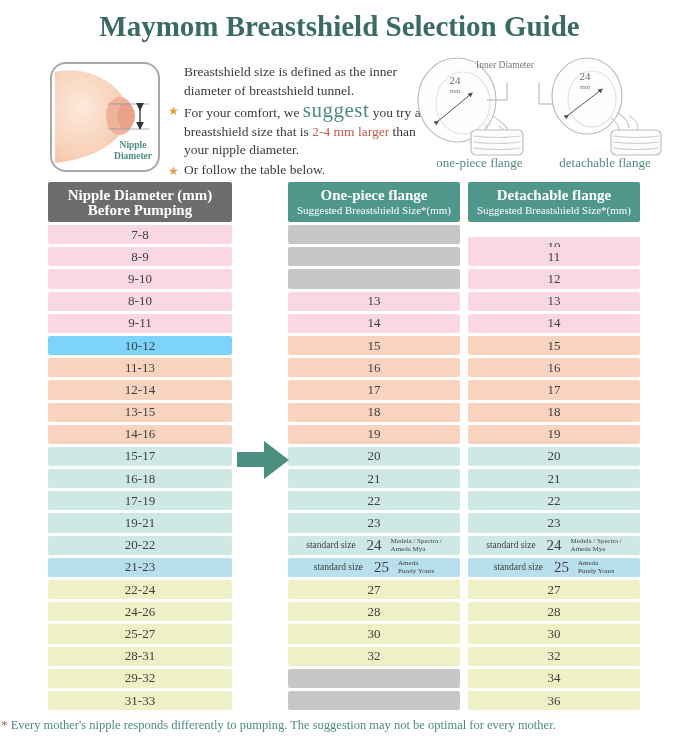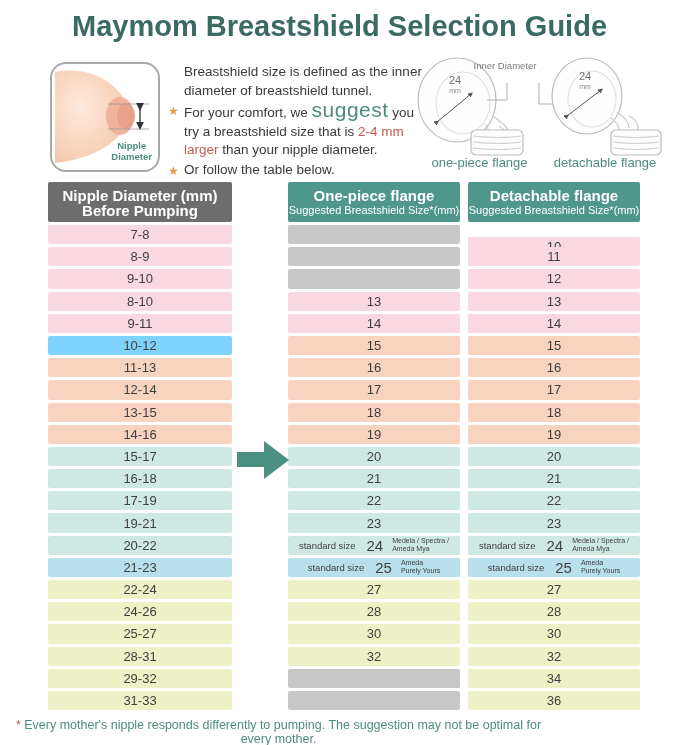--- a/index.html
+++ b/index.html
@@ -1,18 +1,18 @@
 <!DOCTYPE html>
 <html><head>
 <meta charset="utf-8">
 <style>
   html,body{margin:0;padding:0;background:#fff;}
   #canvas{
     position:relative;width:679px;height:745px;background:#fff;overflow:hidden;
-    font-family:Liberation Sans, sans-serif;color:#404040;
+    font-family:Liberation Serif, serif;color:#404040;
   }
   
   .title{
     position:absolute;top:10px;left:0;width:679px;text-align:center;
     font-size:29px;font-weight:bold;color:#3a6b63;letter-spacing:0px;
   }
   
   .illu-box{
     position:absolute;left:50px;top:62px;width:106px;height:106px;
     border:2px solid #a8a8a8;border-radius:16px;background:#fff;

